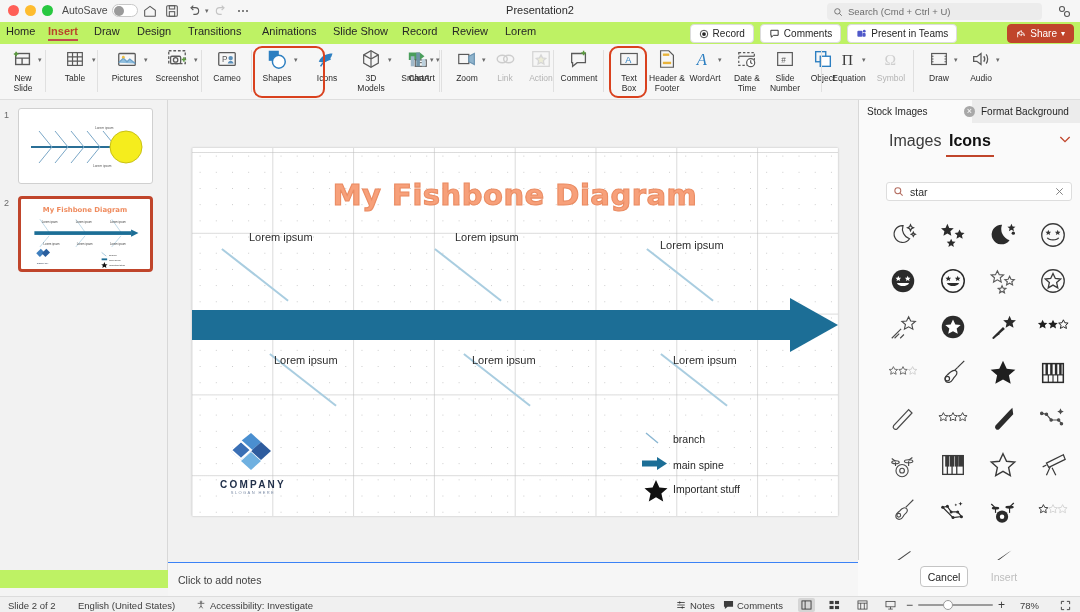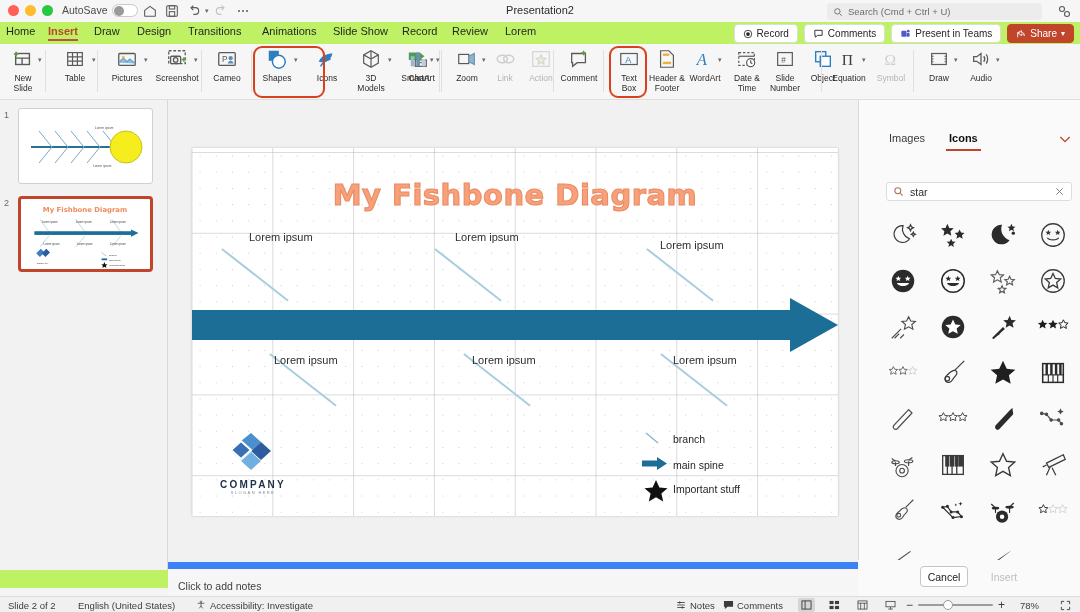--- a/index.html
+++ b/index.html
@@ -29,21 +29,21 @@
 
   
   .menubar { position:absolute; left:0; top:22px; width:1080px; height:22px; }
   .mtab { position:absolute; top:3px; font-size:11px; color:#262626; white-space:nowrap; }
   .mtab.active { color:#b7472a; font-weight:bold; }
   .mtab.active::after { content:""; position:absolute; left:0; right:0; bottom:-4px; height:2px; background:#c0504d; }
 
   .rt-btns { position:absolute; right:6px; top:24px; display:flex; gap:6px; align-items:center; }
   .pill { height:19px; background:#fff; border:1px solid #dcdcdc; border-radius:4px;
           display:flex; align-items:center; gap:4px; padding:0 8px; font-size:10px; color:#262626; }
-  .pill.red { background:#c0452b; border-color:#c0452b; color:#fff; }
+  .pill.red { background:#c0452b; border-color:#c0452b; color:#fff;margin-left:44px; }
 
   
   .ribbon { position:absolute; left:0; top:44px; width:1080px; height:56px; background:#f6f6f6;
             border-bottom:1px solid #dedede; }
   .rgrp { position:absolute; top:0; height:56px; }
   .rgrp.sep::after { content:""; position:absolute; right:0; top:6px; width:1px; height:42px; background:#e0e0e0; }
   .ritem { position:absolute; top:2px; width:46px; text-align:center; }
   .ricon { height:26px; display:flex; align-items:center; justify-content:center; }
   .rlab { font-size:8.5px; line-height:9.5px; color:#2b2b2b; margin-top:2px; }
   .rlab.dim { color:#b4b4b4; }
@@ -79,33 +79,33 @@
   .spine-head { position:absolute; left:598px; top:150px; width:0; height:0;
                 border-top:27px solid transparent; border-bottom:27px solid transparent;
                 border-left:48px solid #1c6e96; }
   .legend { position:absolute; font-size:10.5px; color:#262626; white-space:nowrap; }
   .logo { position:absolute; left:22px; top:285px; width:78px; text-align:center; }
   .logo-name { font-size:10px; letter-spacing:2.2px; color:#22314b; font-weight:bold; margin-top:2px; }
   .logo-slogan { font-size:4px; letter-spacing:1.4px; color:#7b8ba5; }
 
   
   .notes { position:absolute; left:168px; top:562px; width:690px; height:34px;
-           background:#f6f6f6; border-top:7px solid #3b82f6; }
+           background:#f6f6f6; border-top:1px solid #3b82f6; }
   .notes span { position:absolute; left:10px; top:11px; font-size:10.5px; color:#404040; }
 
   
   .pane { position:absolute; left:858px; top:100px; width:222px; height:596px; background:#fafafa;
           border-left:1px solid #d8d8d8; }
   .panetabs { position:absolute; left:0; top:0; width:222px; height:23px; background:#ececec; }
   .ptab { position:absolute; top:0; height:23px; display:flex; align-items:center; font-size:10px; color:#262626; }
   .ptab.act { background:#fafafa; }
   .pcls { position:absolute; width:11px; height:11px; border-radius:50%; background:#a8a8a8; color:#fff;
           font-size:9px; line-height:11px; text-align:center; }
   .subtabs { position:absolute; left:0; top:32px; width:222px; height:28px; }
-  .stab { position:absolute; top:0; font-size:11px; color:#3a3a3a; }
+  .stab { position:absolute; top:0; font-size:16px; color:#3a3a3a; }
   .stab.on { color:#111; font-weight:bold; }
   .stab.on::after{ content:""; position:absolute; left:-3px; right:-3px; bottom:-7px; height:2px; background:#c0452b; }
   .searchrow { position:absolute; left:28px; top:182px; width:186px; height:19px; background:#fff;
                border:1px solid #ddd; border-radius:3px; display:flex; align-items:center; gap:6px; padding:0 6px; }
   .searchrow input { border:0; outline:0; font-size:10.5px; color:#2b2b2b; width:130px;
                      font-family:"Liberation Sans", sans-serif; background:transparent; }
   .iconsgrid { position:absolute; left:878px; top:212px; width:200px; height:340px;
                display:grid; grid-template-columns:repeat(4,50px); grid-auto-rows:46px; }
   .icell { display:flex; align-items:center; justify-content:center; cursor:pointer; }
   .paneftr { position:absolute; left:858px; top:560px; width:222px; height:36px; background:#fafafa;text-align:center; }
@@ -618,20 +618,29 @@
         <div class="logo-slogan">SLOGAN HERE</div>
       </div>
     </div>
   </div>
 
   <div class="notes">
     <span>Click to add notes</span>
   </div>
 
   <div class="pane">
+    <div class="panetabs">
+      <div class="ptab act" style="left:0; width:113px; padding-left:8px">
+        <span>Stock Images</span>
+      </div>
+      <div class="pcls" style="left:105px; top:6px">×</div>
+      <div class="ptab" style="left:118px; padding-left:4px">
+        <span>Format Background</span>
+      </div>
+    </div>
 
     <div class="subtabs">
       <div class="stab" style="left:30px">Images</div>
       <div class="stab on" style="left:90px">Icons</div>
       <svg style="position:absolute;right:8px;top:-1px" width="16" height="16" viewBox="0 0 24 24" fill="none" stroke="#c0452b" stroke-width="2">
           <path d="M5 9l7 7 7-7"></path>
         </svg>
     </div>
   </div>
 

